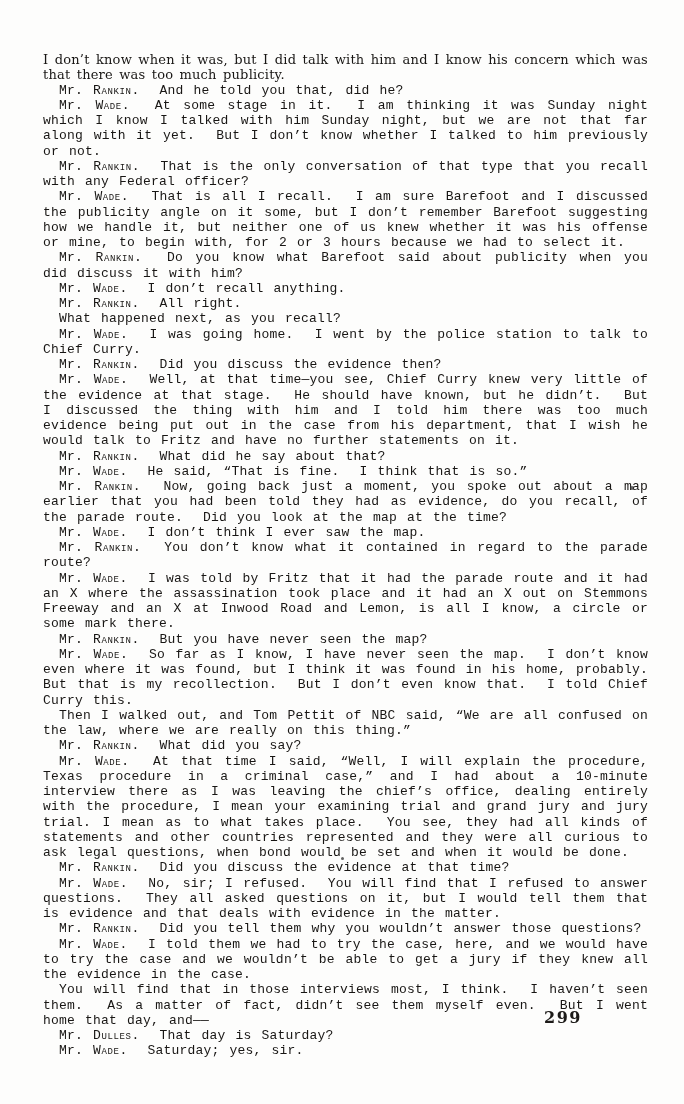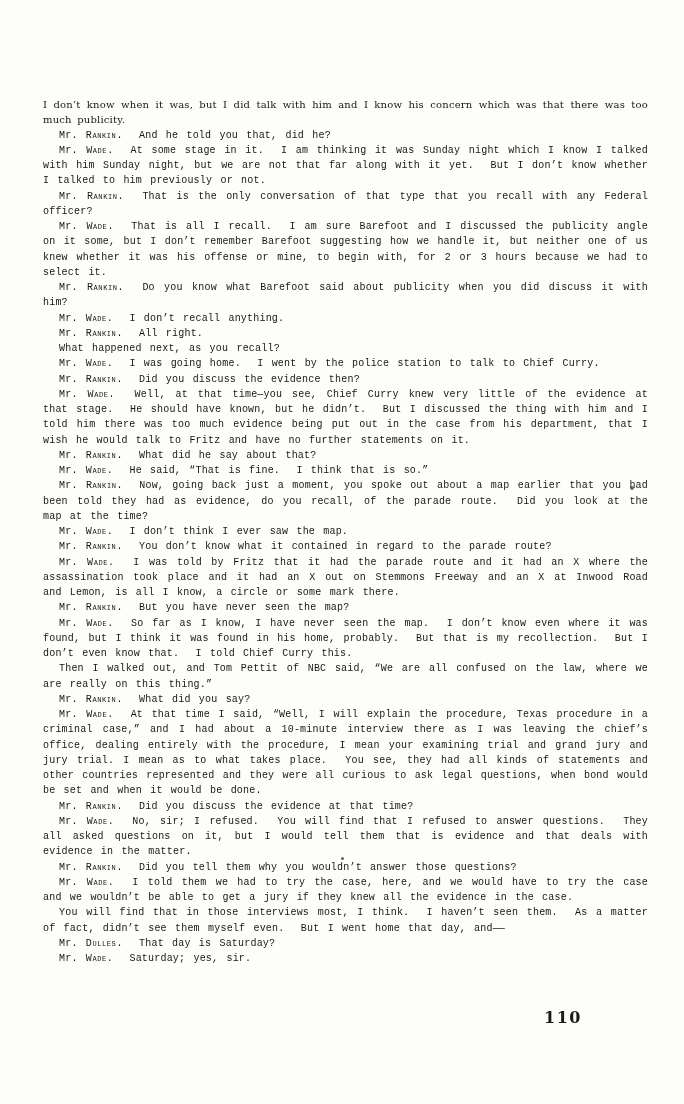--- a/index.html
+++ b/index.html
@@ -13,27 +13,26 @@
     background: #fdfdfc;
     overflow: hidden;
     font-family: "DejaVu Serif", "Liberation Serif", serif;
     color: #181614;
   }
   .page-text {
     position: absolute;
     left: 43px;
     top: 52px;
     width: 605px;
-    font-size: 10px;
+    font-size: 13px;
     line-height: 15.25px;
     text-align: justify;
     letter-spacing: 0.2px;
     word-spacing: 2px;
     white-space: pre-wrap;
-    margin-top: 45px;
   }
   .para {
     margin: 0;
     padding: 0;
   }
   .para.indent {
     text-indent: 16px;
     font-family: Liberation Mono, monospace;
   }
   .speaker .sc {
@@ -67,16 +66,16 @@
     width: 3px;
     height: 3px;
     opacity: 0.8;
   }
 </style>
 </head>
 <body>
 
 <div class="page-text"><p class="para">I don’t know when it was, but I did talk with him and I know his concern which was that there was too much publicity.</p><p class="para indent"><span class="speaker">Mr. <span class="sc">Rankin</span>.</span>  And he told you that, did he?</p><p class="para indent"><span class="speaker">Mr. <span class="sc">Wade</span>.</span>  At some stage in it.  I am thinking it was Sunday night which I know I talked with him Sunday night, but we are not that far along with it yet.  But I don’t know whether I talked to him previously or not.</p><p class="para indent"><span class="speaker">Mr. <span class="sc">Rankin</span>.</span>  That is the only conversation of that type that you recall with any Federal officer?</p><p class="para indent"><span class="speaker">Mr. <span class="sc">Wade</span>.</span>  That is all I recall.  I am sure Barefoot and I discussed the publicity angle on it some, but I don’t remember Barefoot suggesting how we handle it, but neither one of us knew whether it was his offense or mine, to begin with, for 2 or 3 hours because we had to select it.</p><p class="para indent"><span class="speaker">Mr. <span class="sc">Rankin</span>.</span>  Do you know what Barefoot said about publicity when you did discuss it with him?</p><p class="para indent"><span class="speaker">Mr. <span class="sc">Wade</span>.</span>  I don’t recall anything.</p><p class="para indent"><span class="speaker">Mr. <span class="sc">Rankin</span>.</span>  All right.</p><p class="para indent">What happened next, as you recall?</p><p class="para indent"><span class="speaker">Mr. <span class="sc">Wade</span>.</span>  I was going home.  I went by the police station to talk to Chief Curry.</p><p class="para indent"><span class="speaker">Mr. <span class="sc">Rankin</span>.</span>  Did you discuss the evidence then?</p><p class="para indent"><span class="speaker">Mr. <span class="sc">Wade</span>.</span>  Well, at that time—you see, Chief Curry knew very little of the evidence at that stage.  He should have known, but he didn’t.  But I discussed the thing with him and I told him there was too much evidence being put out in the case from his department, that I wish he would talk to Fritz and have no further statements on it.</p><p class="para indent"><span class="speaker">Mr. <span class="sc">Rankin</span>.</span>  What did he say about that?</p><p class="para indent"><span class="speaker">Mr. <span class="sc">Wade</span>.</span>  He said, “That is fine.  I think that is so.”</p><p class="para indent"><span class="speaker">Mr. <span class="sc">Rankin</span>.</span>  Now, going back just a moment, you spoke out about a map earlier that you had been told they had as evidence, do you recall, of the parade route.  Did you look at the map at the time?</p><p class="para indent"><span class="speaker">Mr. <span class="sc">Wade</span>.</span>  I don’t think I ever saw the map.</p><p class="para indent"><span class="speaker">Mr. <span class="sc">Rankin</span>.</span>  You don’t know what it contained in regard to the parade route?</p><p class="para indent"><span class="speaker">Mr. <span class="sc">Wade</span>.</span>  I was told by Fritz that it had the parade route and it had an X where the assassination took place and it had an X out on Stemmons Freeway and an X at Inwood Road and Lemon, is all I know, a circle or some mark there.</p><p class="para indent"><span class="speaker">Mr. <span class="sc">Rankin</span>.</span>  But you have never seen the map?</p><p class="para indent"><span class="speaker">Mr. <span class="sc">Wade</span>.</span>  So far as I know, I have never seen the map.  I don’t know even where it was found, but I think it was found in his home, probably.  But that is my recollection.  But I don’t even know that.  I told Chief Curry this.</p><p class="para indent">Then I walked out, and Tom Pettit of NBC said, “We are all confused on the law, where we are really on this thing.”</p><p class="para indent"><span class="speaker">Mr. <span class="sc">Rankin</span>.</span>  What did you say?</p><p class="para indent"><span class="speaker">Mr. <span class="sc">Wade</span>.</span>  At that time I said, “Well, I will explain the procedure, Texas procedure in a criminal case,” and I had about a 10-minute interview there as I was leaving the chief’s office, dealing entirely with the procedure, I mean your examining trial and grand jury and jury trial. I mean as to what takes place.  You see, they had all kinds of statements and other countries represented and they were all curious to ask legal questions, when bond would be set and when it would be done.</p><p class="para indent"><span class="speaker">Mr. <span class="sc">Rankin</span>.</span>  Did you discuss the evidence at that time?</p><p class="para indent"><span class="speaker">Mr. <span class="sc">Wade</span>.</span>  No, sir; I refused.  You will find that I refused to answer questions.  They all asked questions on it, but I would tell them that is evidence and that deals with evidence in the matter.</p><p class="para indent"><span class="speaker">Mr. <span class="sc">Rankin</span>.</span>  Did you tell them why you wouldn’t answer those questions?</p><p class="para indent"><span class="speaker">Mr. <span class="sc">Wade</span>.</span>  I told them we had to try the case, here, and we would have to try the case and we wouldn’t be able to get a jury if they knew all the evidence in the case.</p><p class="para indent">You will find that in those interviews most, I think.  I haven’t seen them.  As a matter of fact, didn’t see them myself even.  But I went home that day, and——</p><p class="para indent"><span class="speaker">Mr. <span class="sc">Dulles</span>.</span>  That day is Saturday?</p><p class="para indent"><span class="speaker">Mr. <span class="sc">Wade</span>.</span>  Saturday; yes, sir.</p></div>
 
-<div class="page-number">110</div>
+<div class="page-number">299</div>
 
 <div class="scan-speck speck-margin"></div>
 <div class="scan-speck speck-midline"></div>
 
 </body></html>

